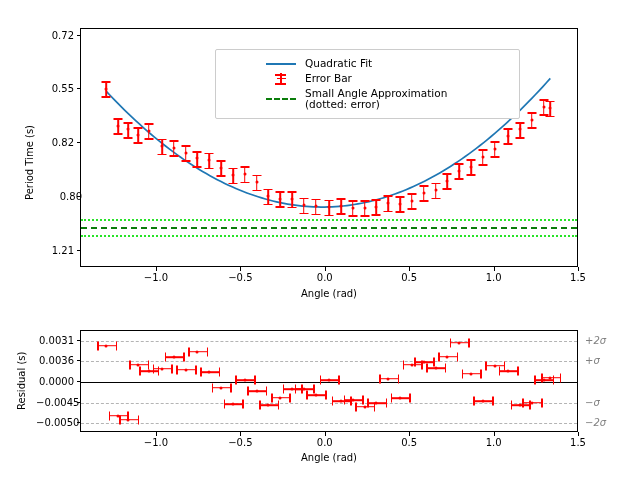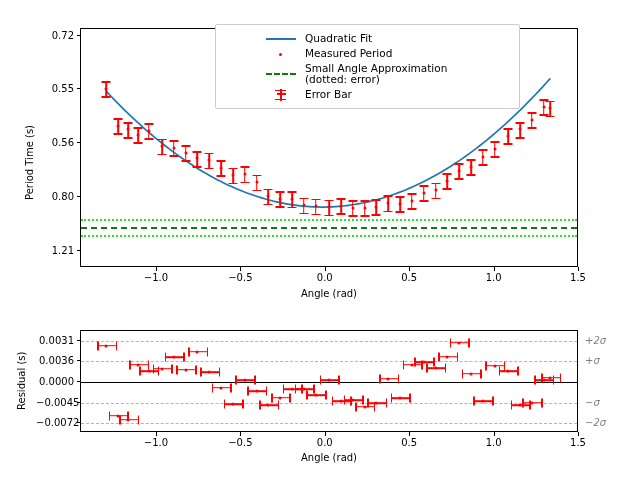--- a/index.html
+++ b/index.html
@@ -242,66 +242,58 @@
       <div class="ticklabel x" style="left:324.78px;top:272px;">0.0</div>
       <div class="tick x" style="left:409.19px;top:267px;"></div>
       <div class="ticklabel x" style="left:409.19px;top:272px;">0.5</div>
       <div class="tick x" style="left:493.59px;top:267px;"></div>
       <div class="ticklabel x" style="left:493.59px;top:272px;">1.0</div>
       <div class="tick x" style="left:578.00px;top:267px;"></div>
       <div class="ticklabel x" style="left:578.00px;top:272px;">1.5</div>
       <div class="tick y" style="left:76.5px;top:249.54px;"></div>
       <div class="ticklabel y" style="left:36px;top:249.54px;width:38px;">1.21</div>
       <div class="tick y" style="left:76.5px;top:195.84px;"></div>
-      <div class="ticklabel y" style="left:36px;top:195.84px;width:38px;">0.80</div>
+      <div class="ticklabel y" style="left:44px;top:195.84px;width:38px;">0.80</div>
       <div class="tick y" style="left:76.5px;top:142.13px;"></div>
-      <div class="ticklabel y" style="left:36px;top:142.13px;width:38px;">0.56</div>
+      <div class="ticklabel y" style="left:36px;top:142.13px;width:38px;">0.82</div>
       <div class="tick y" style="left:76.5px;top:88.42px;"></div>
       <div class="ticklabel y" style="left:36px;top:88.42px;width:38px;">0.55</div>
       <div class="tick y" style="left:76.5px;top:34.71px;"></div>
       <div class="ticklabel y" style="left:36px;top:34.71px;width:38px;">0.72</div>
     </div>
   <div class="axlabel x" style="left:80px;top:288px;width:498px;">Angle (rad)</div>
   <div class="axlabel y" style="left:24px;top:200px;">Period Time (s)</div>
 
-  <div class="legend" id="legend" style="left:215px;top:24px;width:248px;padding-left:48px;">
+  <div class="legend" id="legend" style="left:215px;top:49px;width:248px;padding-left:48px;">
       <div class="legrow">
         <div class="legkey">
           <div class="k-line"></div>
         </div>
         <div class="legtxt">
           <div>Quadratic Fit</div>
-        </div>
-      </div>
-      <div class="legrow">
-        <div class="legkey">
-          <div class="k-dot"></div>
-        </div>
-        <div class="legtxt">
-          <div>Measured Period</div>
-        </div>
-      </div>
-      <div class="legrow">
-        <div class="legkey">
-          <div class="k-dash"></div>
-        </div>
-        <div class="legtxt">
-          <div>Small Angle Approximation</div>
-          <div>(dotted: error)</div>
         </div>
       </div>
       <div class="legrow">
         <div class="legkey">
           <div class="k-err-v"></div>
           <div class="k-err-c1"></div>
           <div class="k-err-c2"></div>
           <div class="k-err-m"></div>
         </div>
         <div class="legtxt">
           <div>Error Bar</div>
+        </div>
+      </div>
+      <div class="legrow">
+        <div class="legkey">
+          <div class="k-dash"></div>
+        </div>
+        <div class="legtxt">
+          <div>Small Angle Approximation</div>
+          <div>(dotted: error)</div>
         </div>
       </div>
     </div>
 
   <div class="axes" id="ax-res" style="left:80px;top:330px;width:498px;height:102px;">
     <div class="plotclip" id="res-clip">
         <div class="hline zero" style="top:51.00px;"></div>
         <div class="hline sig" style="top:92.13px;"></div>
         <div class="hline sig" style="top:71.56px;"></div>
         <div class="hline sig" style="top:30.44px;"></div>
@@ -471,21 +463,21 @@
       <div class="ticklabel x" style="left:240.37px;top:437px;">−0.5</div>
       <div class="tick x" style="left:324.78px;top:432px;"></div>
       <div class="ticklabel x" style="left:324.78px;top:437px;">0.0</div>
       <div class="tick x" style="left:409.19px;top:432px;"></div>
       <div class="ticklabel x" style="left:409.19px;top:437px;">0.5</div>
       <div class="tick x" style="left:493.59px;top:432px;"></div>
       <div class="ticklabel x" style="left:493.59px;top:437px;">1.0</div>
       <div class="tick x" style="left:578.00px;top:432px;"></div>
       <div class="ticklabel x" style="left:578.00px;top:437px;">1.5</div>
       <div class="tick y" style="left:76.5px;top:422.13px;"></div>
-      <div class="ticklabel y" style="left:36px;top:422.13px;width:38px;">−0.0072</div>
+      <div class="ticklabel y" style="left:36px;top:422.13px;width:38px;">−0.0050</div>
       <div class="tick y" style="left:76.5px;top:401.56px;"></div>
       <div class="ticklabel y" style="left:36px;top:401.56px;width:38px;">−0.0045</div>
       <div class="tick y" style="left:76.5px;top:381.00px;"></div>
       <div class="ticklabel y" style="left:36px;top:381.00px;width:38px;">0.0000</div>
       <div class="tick y" style="left:76.5px;top:360.44px;"></div>
       <div class="ticklabel y" style="left:36px;top:360.44px;width:38px;">0.0036</div>
       <div class="tick y" style="left:76.5px;top:339.87px;"></div>
       <div class="ticklabel y" style="left:36px;top:339.87px;width:38px;">0.0031</div>
       <div class="ticklabel yr" style="left:585px;top:422.13px;width:40px;">−2σ</div>
       <div class="ticklabel yr" style="left:585px;top:401.56px;width:40px;">−σ</div>

